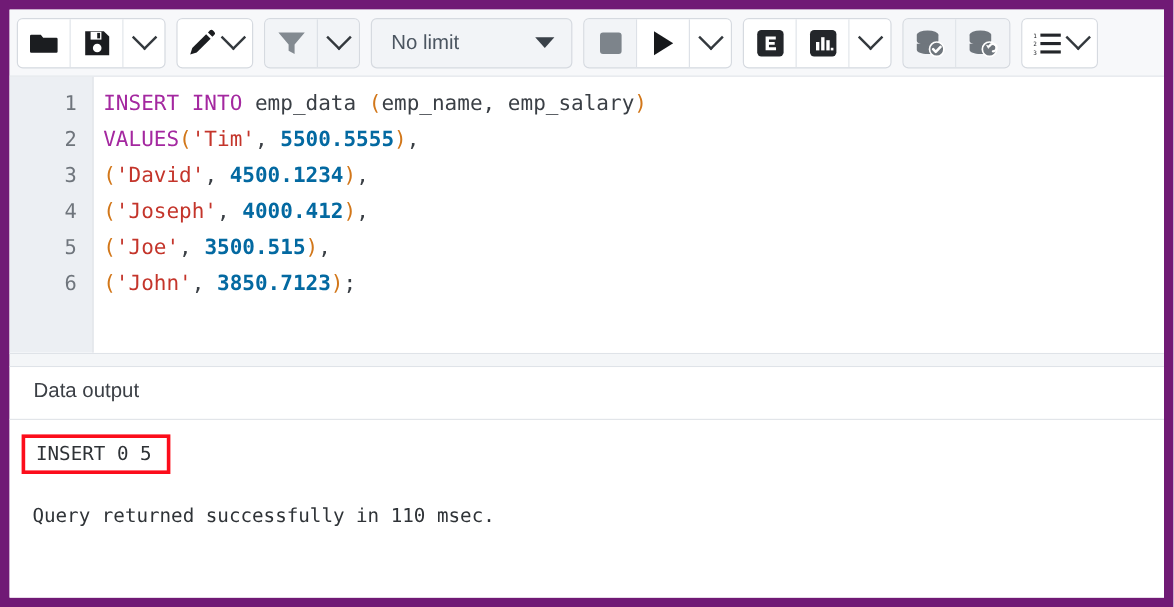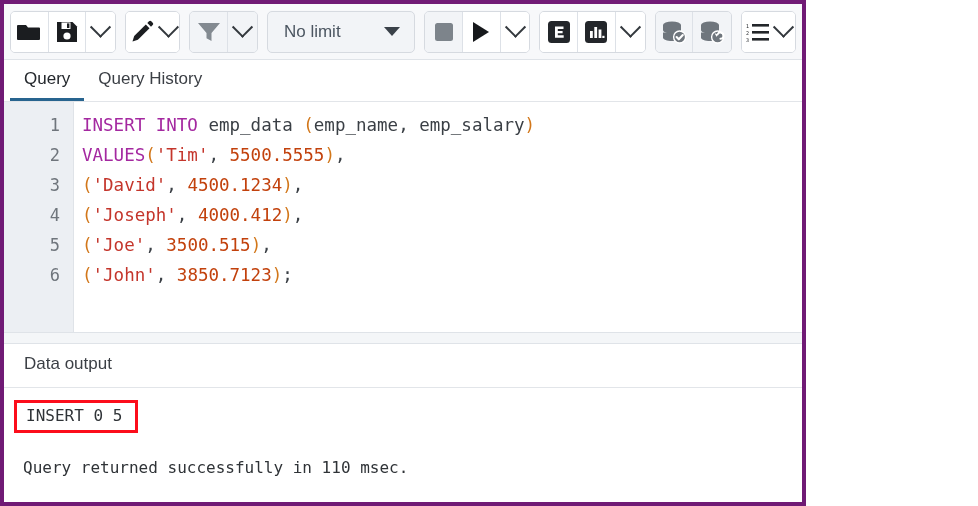--- a/index.html
+++ b/index.html
@@ -8,24 +8,24 @@
     background: #ffffff;
   }
   body {
     width: 978px;
     height: 506px;
     overflow: hidden;
     font-family: "Liberation Sans", sans-serif;
   }
   #app {
     position: relative;
-    width: 806px;
+    width: 978px;
     height: 506px;
     box-sizing: border-box;
-    border: 4px solid #701a75;
+    border: 8px solid #701a75;
     background: #ffffff;
     display: flex;
     flex-direction: column;
   }
 
   
   .toolbar {
     height: 56px;
     min-height: 56px;
     background: #f7f8fa;
@@ -154,21 +154,21 @@
     font-family: "DejaVu Sans Mono", monospace;
     font-size: 17.5px;
     line-height: 30px;
     white-space: pre;
     color: #2d3137;
     overflow: hidden;
     cursor: text;
   }
   .k  { color: #a428a0; font-weight: normal; }
   .s  { color: #c4352b; }
-  .n  { color: #c2410c; font-weight: normal; }
+  .n  { color: #0369a1; font-weight: bold; }
   .p  { color: #d2771a; }
   .id { color: #3a3f45; }
   .op { color: #3a3f45; }
 
   .splitter {
     height: 10px;
     min-height: 10px;
     background: #f4f6f8;
     border-top: 1px solid #dfe3e8;
     border-bottom: 1px solid #dfe3e8;
@@ -329,28 +329,20 @@
           <rect x="6" y="2" width="17" height="2.6" fill="#23262a"></rect>
           <rect x="6" y="9" width="17" height="2.6" fill="#23262a"></rect>
           <rect x="6" y="16" width="17" height="2.6" fill="#23262a"></rect>
         </svg>
         <span class="chev" style="margin-left:6px"></span>
       </button>
     </div>
 
   </div>
 
-  <div class="tabbar">
-    <div class="tab active">
-      <span>Query</span>
-    </div>
-    <div class="tab">
-      <span>Query History</span>
-    </div>
-  </div>
 
   <div class="editor">
     <div class="gutter">
       <div class="gnum">1</div>
       <div class="gnum">2</div>
       <div class="gnum">3</div>
       <div class="gnum">4</div>
       <div class="gnum">5</div>
       <div class="gnum">6</div>
     </div>

